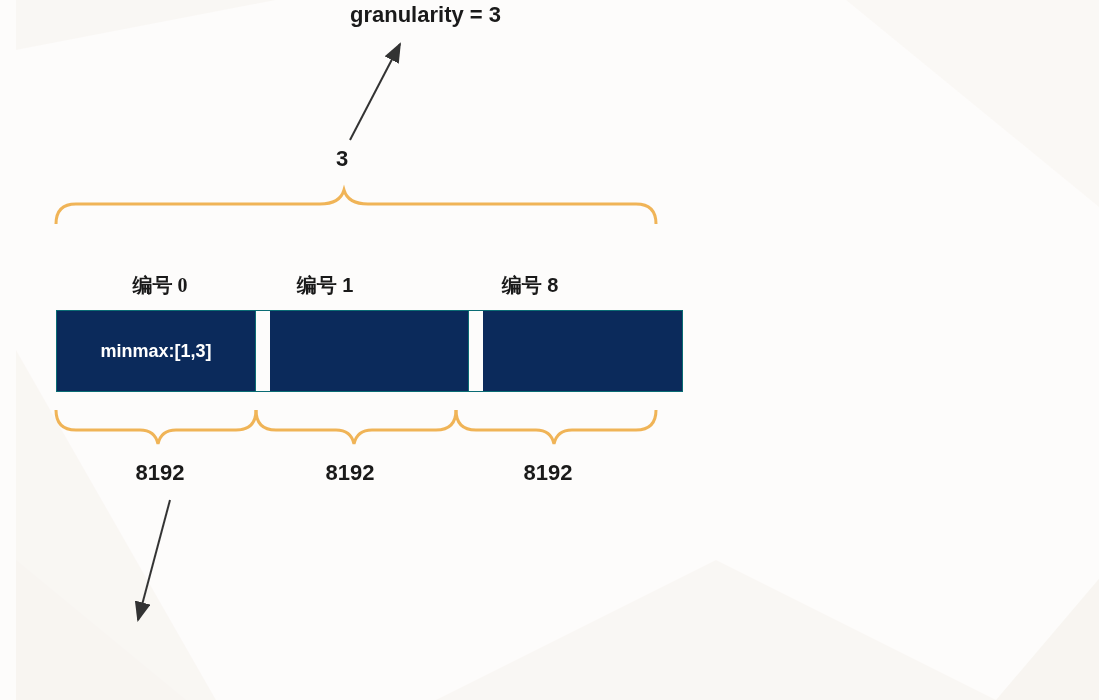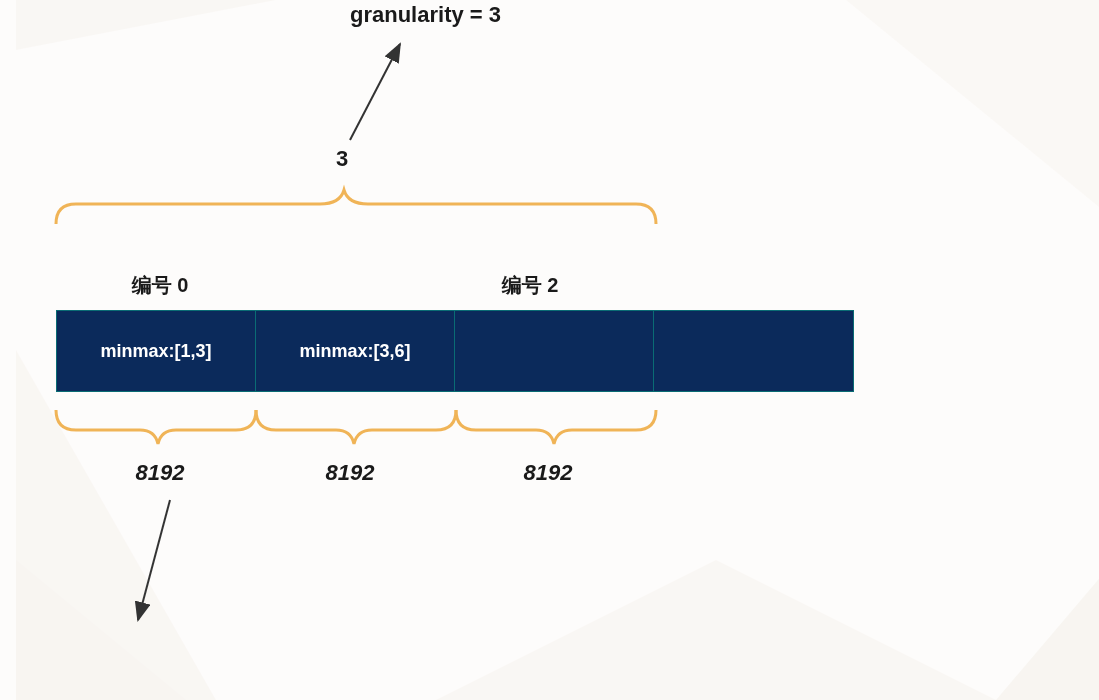--- a/index.html
+++ b/index.html
@@ -27,48 +27,49 @@
   .txt {
     position: absolute;
     font-weight: 700;
     white-space: nowrap;
   }
   .granularity-label { left: 350px; top: 2px; font-size: 22px; }
   .three-label  { left: 336px; top: 146px; font-size: 22px; }
   .minmax-top   { left: 462px; top: 146px; font-size: 22px; }
 
   .block-label { top: 272px; font-size: 20px; text-align: center; width: 200px; }
-  .bl0 { left: 60px; }
+  .bl0 { left: 60px; font-family: Liberation Serif, serif; }
   .bl1 { left: 225px; }
   .bl2 { left: 430px; }
 
   .cell-row {
     position: absolute;
     left: 56px;
     top: 310px;
     display: flex;
     height: 80px;
     border: 1px solid #0a6c74;
+    gap: 14px;
   }
   .cell {
     width: 199px;
     height: 80px;
     background: #0b2a5b;
     color: #ffffff;
     font-size: 18px;
     font-weight: 600;
     display: flex;
     align-items: center;
     justify-content: center;
     border-right: 1px solid #0a6c74;
     box-sizing: border-box;
   }
   .cell:last-child { border-right: none; }
 
-  .size-label { top: 460px; font-size: 22px; width: 200px; text-align: center; font-style: italic; }
+  .size-label { top: 460px; font-size: 22px; width: 200px; text-align: center; }
   .s0 { left: 60px; }
   .s1 { left: 250px; }
   .s2 { left: 448px; }
 
   .bottom-label { left: 78px; top: 640px; font-size: 22px; }
 
   svg.overlay {
     position: absolute;
     left: 0; top: 0;
     width: 1099px;
@@ -87,25 +88,25 @@
     <polygon points="0,350 200,700 0,700" fill="#f3eee7"></polygon>
     <polygon points="420,700 700,560 980,700" fill="#f4efe8"></polygon>
     <polygon points="980,700 1099,560 1099,700" fill="#efe9e0"></polygon>
     <polygon points="0,700 0,560 170,700" fill="#efe9e1"></polygon>
   </svg>
 
   <div class="txt granularity-label">granularity = 3</div>
   <div class="txt three-label">3</div>
 
   <div class="txt block-label bl0">编号 0</div>
-  <div class="txt block-label bl2">编号 2</div>
+  <div class="txt block-label bl1">编号 1</div>
+  <div class="txt block-label bl2">编号 8</div>
 
   <div class="cell-row">
     <div class="cell">minmax:[1,3]</div>
-    <div class="cell">minmax:[3,6]</div>
     <div class="cell"></div>
     <div class="cell"></div>
   </div>
 
   <div class="txt size-label s0">8192</div>
   <div class="txt size-label s1">8192</div>
   <div class="txt size-label s2">8192</div>
 
 
   <svg class="overlay">

